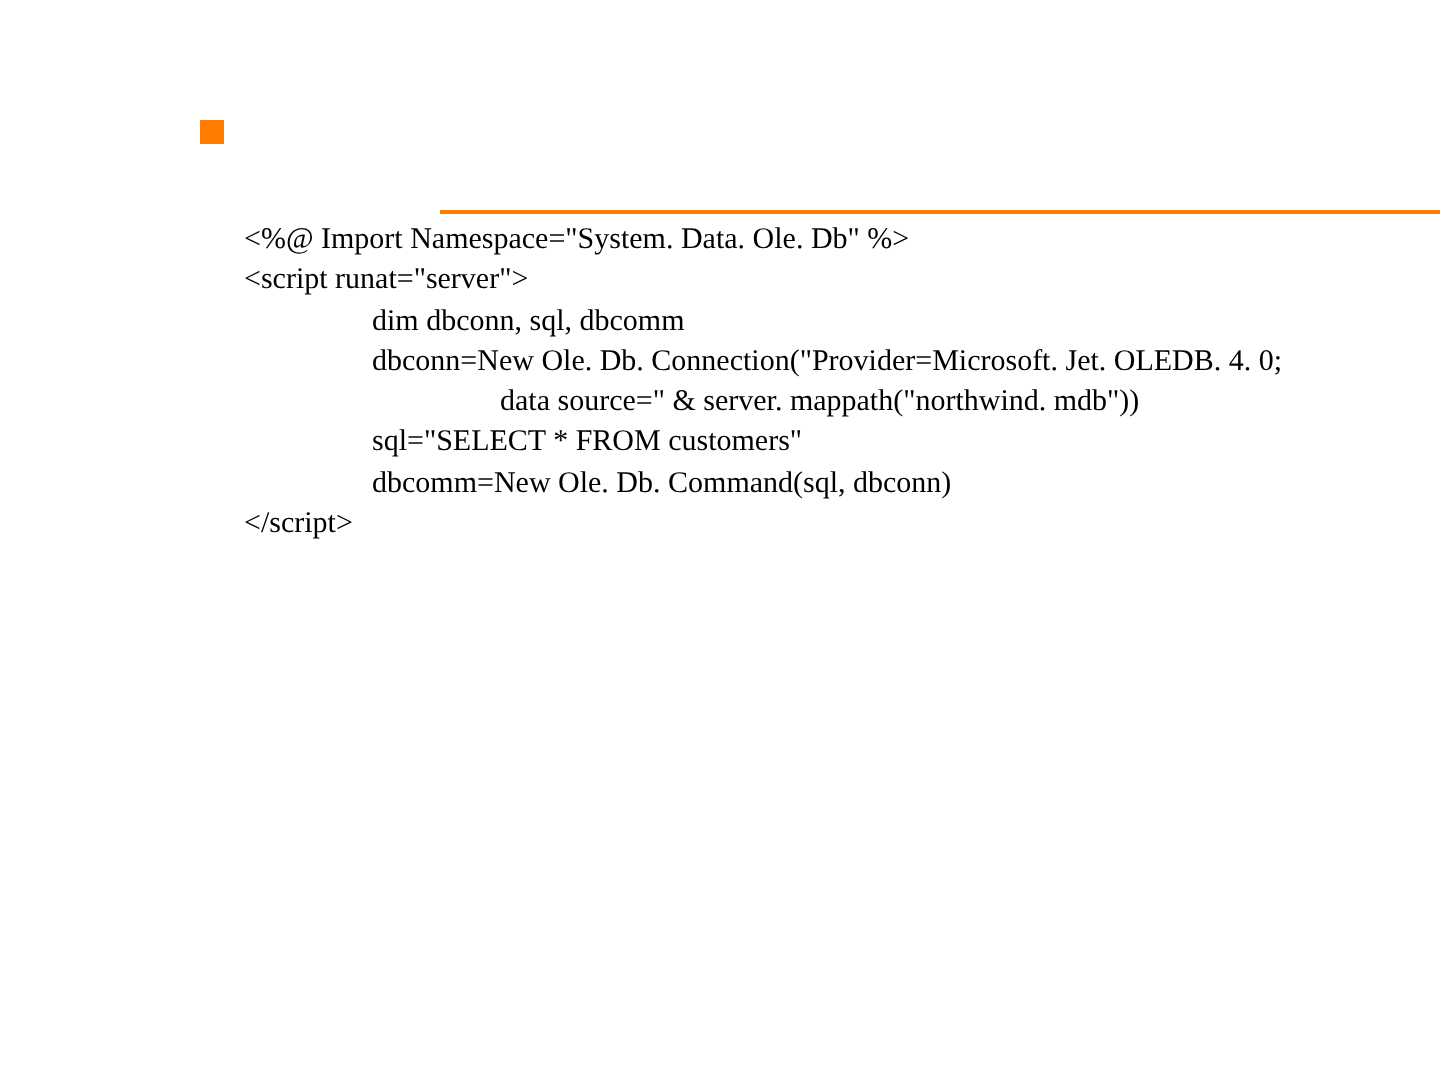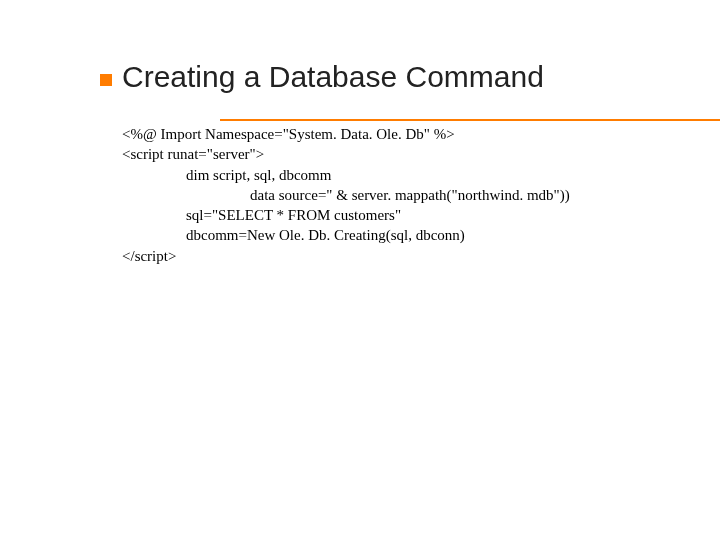--- a/index.html
+++ b/index.html
@@ -12,25 +12,25 @@
 .i2{padding-left:64px;}
 .i3{padding-left:128px;}
 .line{display:block;}
 </style>
 </head>
 <body>
 
 <div class="slide">
   <h1 class="title">
     <span class="title-bullet"></span>
-    <span>Creating a Database Command</span>
   </h1>
   <hr class="title-line">
   <div class="code">
     <span class="line">&lt;%@ Import Namespace="System. Data. Ole. Db" %&gt;</span>
     <span class="line">&lt;script runat="server"&gt;</span>
-    <span class="line i2">dim script, sql, dbcomm</span>
+    <span class="line i2">dim dbconn, sql, dbcomm</span>
+    <span class="line i2">dbconn=New Ole. Db. Connection("Provider=Microsoft. Jet. OLEDB. 4. 0;</span>
     <span class="line i3">data source=" &amp; server. mappath("northwind. mdb"))</span>
     <span class="line i2">sql="SELECT * FROM customers"</span>
-    <span class="line i2">dbcomm=New Ole. Db. Creating(sql, dbconn)</span>
+    <span class="line i2">dbcomm=New Ole. Db. Command(sql, dbconn)</span>
     <span class="line">&lt;/script&gt;</span>
   </div>
 </div>
 
 </body></html>

